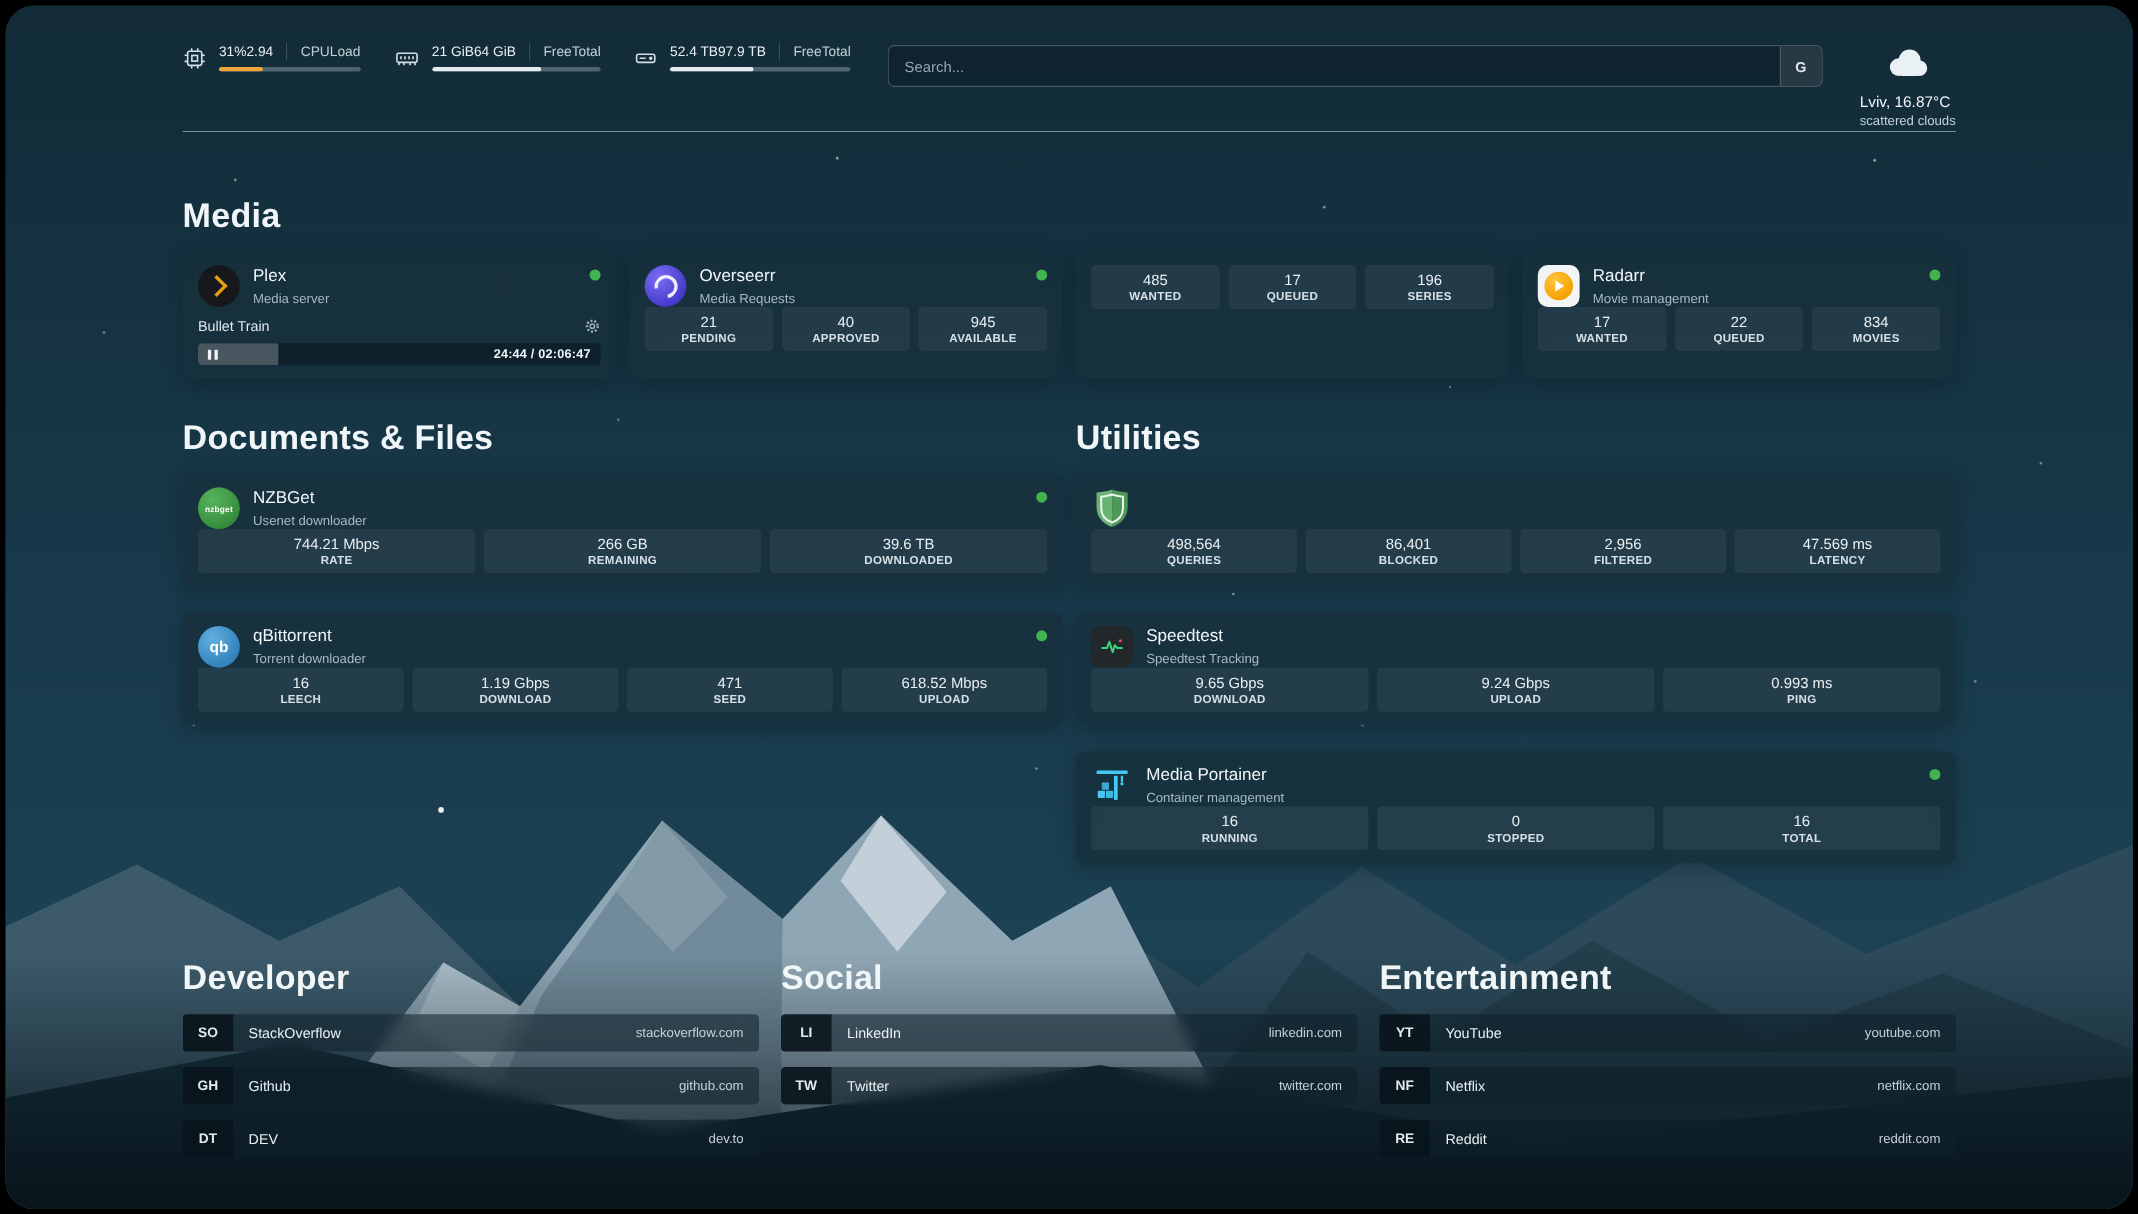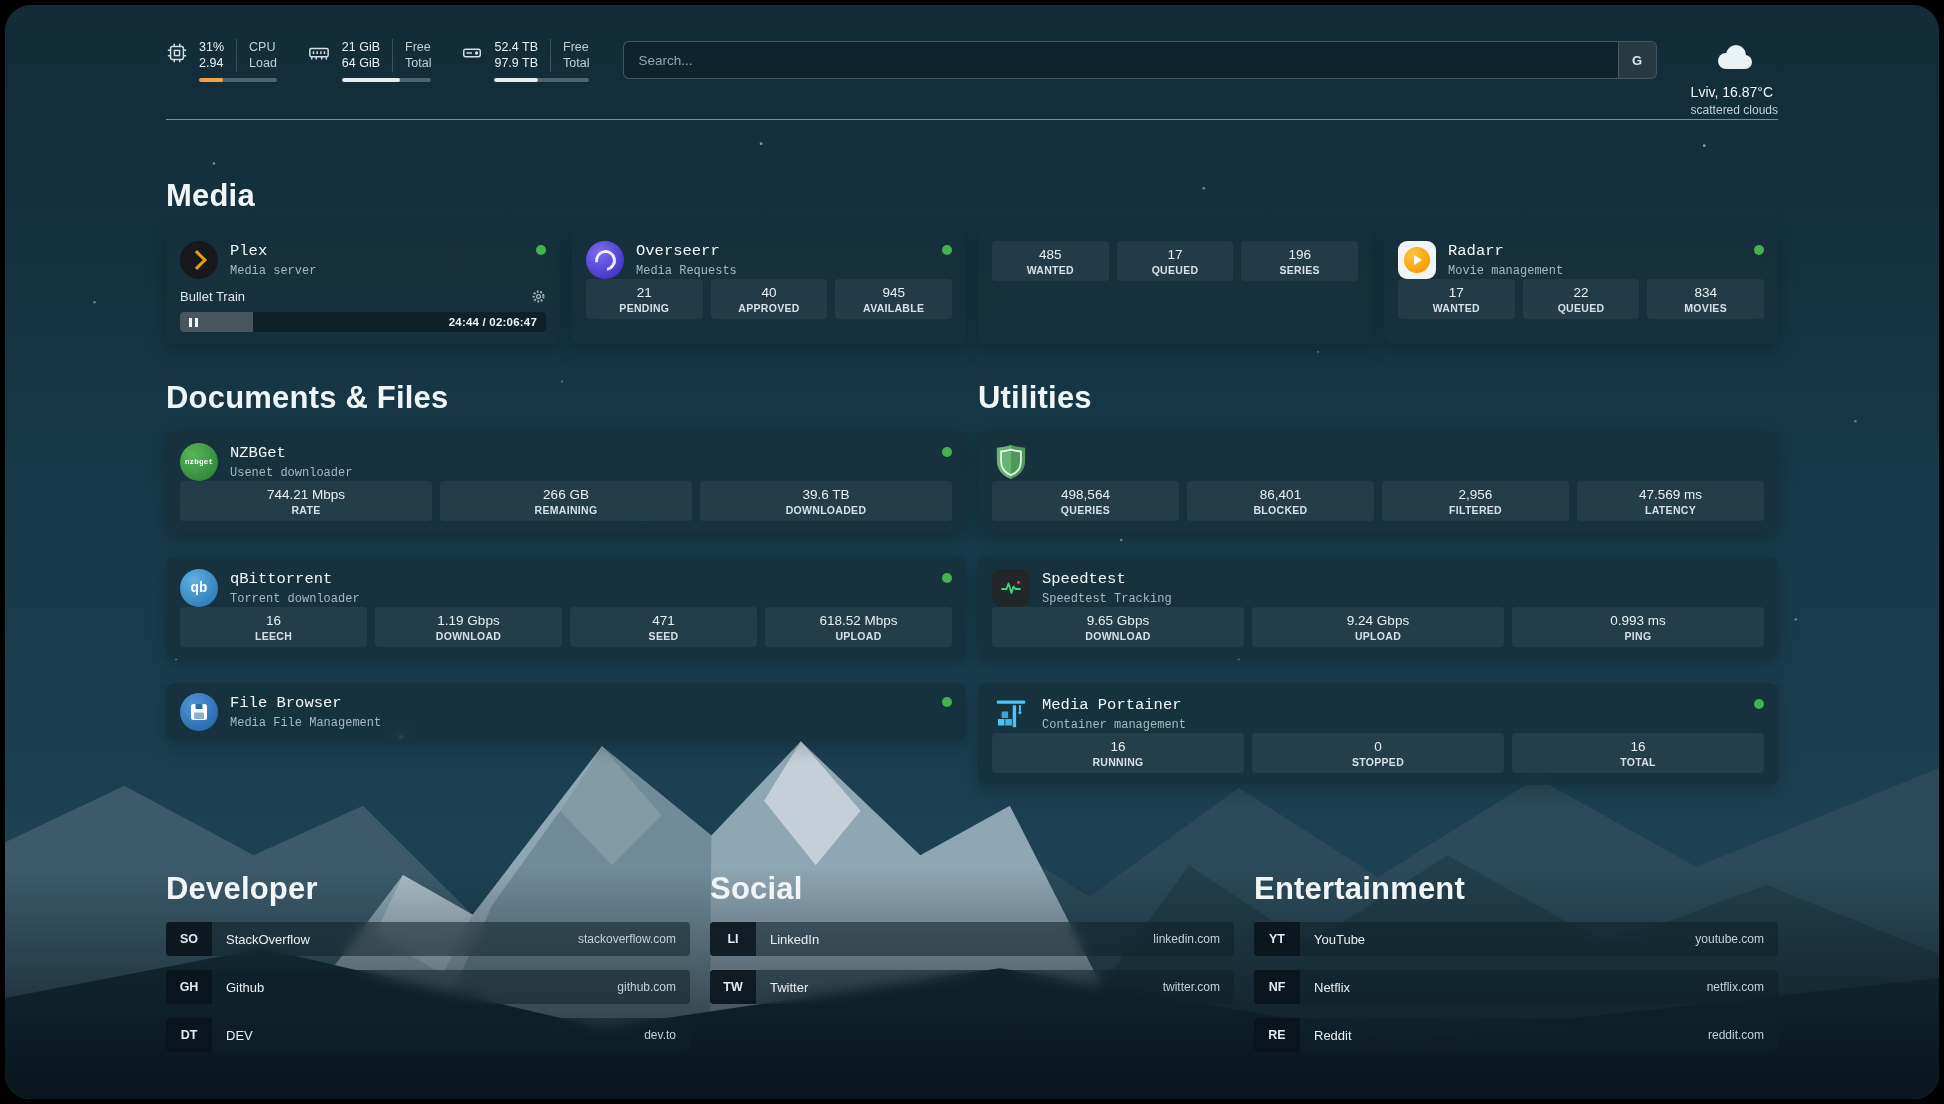--- a/index.html
+++ b/index.html
@@ -10,21 +10,21 @@
   }
   .bg{position:absolute;inset:0;width:100%;height:100%;}
   .content{position:relative;z-index:2;width:1612px;margin:0 auto;}
 
   
   .topbar{display:flex;align-items:flex-start;margin-top:34px;height:50px;}
   .metric{display:flex;align-items:flex-start;gap:11px;margin-right:30px;}
   .m-icon{margin-top:3px;display:block;line-height:0;}
   .m-main{display:flex;flex-direction:column;}
   .m-row{display:flex;}
-  .m-col{display:flex;flex-direction:column;font-size:12.5px;line-height:1.3;}
+  .m-col{display:flex;flex-direction:row;font-size:12.5px;line-height:1.3;}
   .m-vals{color:#eaf1f4;}
   .m-labs{color:#c3d1d8;border-left:1px solid rgba(255,255,255,0.18);padding-left:12px;margin-left:12px;}
   .m-bar{margin-top:6px;height:4px;border-radius:2px;background:rgba(150,170,180,0.45);overflow:hidden;}
   .m-fill{display:block;height:100%;border-radius:2px;background:var(--bar-fill,#e4ecf0);}
   .cpu-fill{background:var(--cpu-bar,#f0a43b);}
 
   .search{flex:1;display:flex;align-items:stretch;height:36px;margin:2px 34px 0 4px;
     background:rgba(13,30,40,0.62);border:1px solid rgba(205,220,228,0.28);border-radius:6px;overflow:hidden;backdrop-filter:blur(6px);}
   .search input{flex:1;background:transparent;border:none;outline:none;color:#e8eff3;font-size:13.5px;padding:0 14px;font-family:inherit;}
   .search input::placeholder{color:#93a7b1;}
@@ -39,21 +39,21 @@
 
   
   .sec-title{font-size:31px;font-weight:600;color:#f0f6f8;margin:0 0 15px 0;letter-spacing:.2px;}
   .section-media{margin-top:58px;}
   .media-grid{display:grid;grid-template-columns:repeat(4,1fr);gap:12px;}
   .two-col{display:grid;grid-template-columns:1fr 1fr;gap:12px;margin-top:36px;}
   .col .card{margin-bottom:24px;}
 
   .card{background:rgba(23,48,60,0.82);border-radius:8px;padding:12px 14px;position:relative;
     box-shadow:0 6px 18px rgba(0,0,0,0.22);backdrop-filter:blur(8px);}
-  .card-head{display:flex;align-items:center;gap:12px;font-family:Liberation Mono, monospace;}
+  .card-head{display:flex;align-items:center;gap:12px;}
   .app-icon{width:38px;height:38px;border-radius:50%;display:flex;align-items:center;justify-content:center;flex-shrink:0;font-weight:700;overflow:hidden;}
   .app-meta{flex:1;min-width:0;}
   .app-name{font-size:15.5px;font-weight:500;color:#f2f7f9;line-height:1.2;}
   .app-sub{font-size:12px;color:#a7bac4;margin-top:3px;}
   .dot{width:10px;height:10px;border-radius:50%;background:var(--accent-green,#42b34f);align-self:flex-start;margin-top:4px;flex-shrink:0;}
 
   .stats{display:grid;gap:8px;}
   .cols3{grid-template-columns:repeat(3,1fr);}
   .cols4{grid-template-columns:repeat(4,1fr);}
   .stat{background:rgba(255,255,255,0.06);border-radius:4px;text-align:center;padding:6px 4px 5px;}
@@ -416,36 +416,20 @@
               <div class="stat-val">471</div>
               <div class="stat-lab">SEED</div>
             </div>
             <div class="stat">
               <div class="stat-val">618.52 Mbps</div>
               <div class="stat-lab">UPLOAD</div>
             </div>
           </div>
         </article>
 
-        <article class="card" style="padding:10px 14px;">
-          <div class="card-head">
-            <span class="app-icon fb-icon">
-              <svg width="18" height="18" viewBox="0 0 18 18">
-                <rect x="1" y="1" width="16" height="16" rx="2.5" fill="#fff"></rect>
-                <rect x="5.5" y="1" width="7" height="5" fill="#2b6cb0"></rect>
-                <rect x="4" y="9.5" width="10" height="6.5" rx="1" fill="#2b6cb0" opacity="0.55"></rect>
-              </svg>
-            </span>
-            <div class="app-meta">
-              <div class="app-name">File Browser</div>
-              <div class="app-sub">Media File Management</div>
-            </div>
-            <span class="dot"></span>
-          </div>
-        </article>
       </div>
 
       <div class="col">
         <h2 class="sec-title">Utilities</h2>
 
         <article class="card">
           <div class="card-head">
             <span class="app-icon adguard-icon">
               <svg width="34" height="38" viewBox="0 0 24 26">
                 <path d="M12 1C8.8 2.1 5.6 2.7 2 2.9v9.3c0 6.4 4.2 10.9 10 12.8V1z" fill="#67b474"></path>

